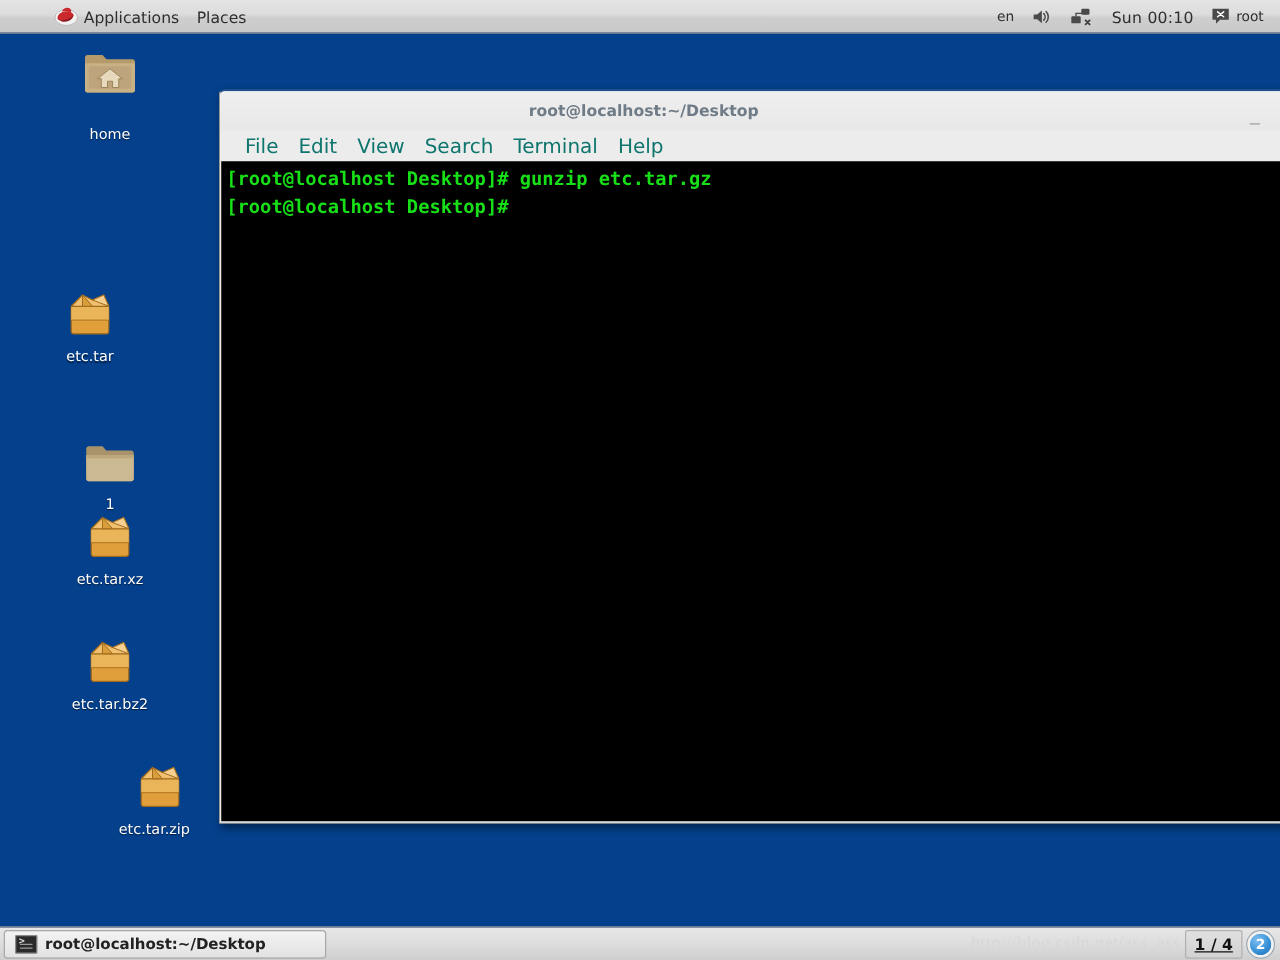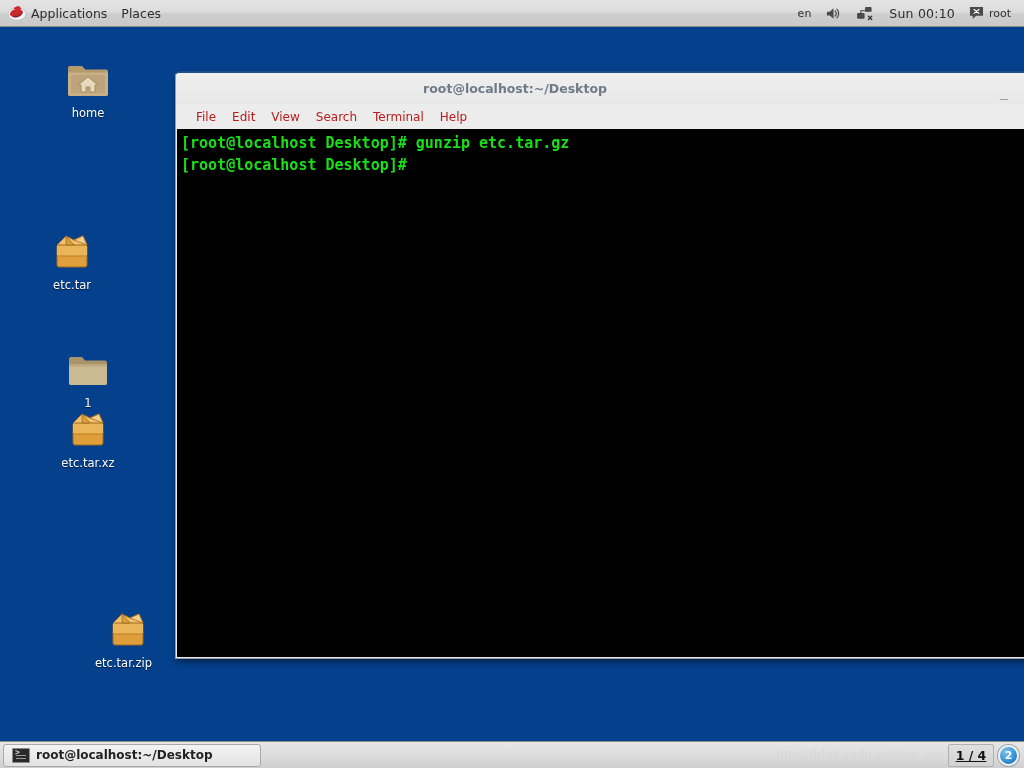--- a/index.html
+++ b/index.html
@@ -12,21 +12,21 @@
 
   
   #top-panel {
     position: absolute; left: 0; top: 0; width: 1024px; height: 27px;
     background: linear-gradient(to bottom, #e4e4e4 0%, #dcdcdc 45%, #cecece 55%, #c9c9c9 100%);
     border-bottom: 1px solid #8d8d8d;
     display: flex; align-items: center;
     font-size: 12.5px; color: #2b2b2b;
     z-index: 50;
   }
-  #top-panel .panel-left { display: flex; align-items: center; height: 100%; }
+  #top-panel .panel-left { display: flex; align-items: center; height: 100%; padding-left: 36px; }
   #top-panel .panel-right { display: flex; align-items: center; height: 100%; margin-left: auto; padding-right: 6px; }
   .menu-btn {
     display: flex; align-items: center; height: 100%;
     padding: 0 7px; font-size: 12.5px; color: #2e2e2e; cursor: default;
     font-family: "DejaVu Sans", sans-serif;
   }
   .rh-logo { width: 20px; height: 20px; margin-right: 4px; position: relative; display:inline-block; }
   .tray-item {
     display: flex; align-items: center; height: 100%;
     padding: 0 7px; font-size: 11px; color: #2e2e2e; cursor: default;
@@ -75,21 +75,21 @@
   #win-min {
     position: absolute; right: 22px; top: 8px;
     width: 16px; height: 16px; display:flex; align-items:flex-end; justify-content:center;
     color:#9b9b9b; font-size: 14px; line-height: 10px; cursor: default;
   }
   #term-menubar {
     height: 25px; flex: 0 0 25px; display: flex; align-items: center;
     padding-left: 12px; background: #ececec;
   }
   .tmenu {
-    font-size: 12px; color: #b91c1c; padding: 2px 8px; cursor: default;
+    font-size: 16px; color: #0f766e; padding: 2px 8px; cursor: default;
     font-family: "DejaVu Sans", sans-serif;
   }
   #term-screen {
     flex: 1 1 auto; background: #000000; margin: 0 1px 1px 1px;
     padding: 3px 0 0 4px; overflow: hidden;
     font-family: "DejaVu Sans Mono", monospace;
     font-size: 15px; line-height: 22px; font-weight: bold;
   }
   .tline { white-space: pre; color: #18e018; }
 
@@ -200,21 +200,21 @@
           <path d="M5.4 3.7l5.2 4.2M10.6 3.7L5.4 7.9" stroke="#ffffff" stroke-width="1.3" stroke-linecap="round"></path>
         </svg>
       </span>
       <span>root</span>
     </div>
   </div>
 </div>
 
 <div id="desktop">
 
-  <div class="desk-icon" style="left:40px; top:28px;">
+  <div class="desk-icon" style="left:40px; top:6px;gap:16px;">
     <span class="glyph">
       <svg viewBox="0 0 48 48" width="48" height="48">
         <path d="M4 13c0-1.1.9-2 2-2h12l3.2 3.4H42c1.1 0 2 .9 2 2V39c0 1.1-.9 2-2 2H6c-1.1 0-2-.9-2-2z" fill="#b59a6b"></path>
         <path d="M4 17.5h40V39c0 1.1-.9 2-2 2H6c-1.1 0-2-.9-2-2z" fill="#c9b186"></path>
         <rect x="7" y="20" width="34" height="18" rx="1.5" fill="#bda47c"></rect>
         <path d="M24 22l10 8h-3v7h-5v-5h-4v5h-5v-7h-3z" fill="#e6d9bd" stroke="#9c8558" stroke-width="0.8" stroke-linejoin="round"></path>
       </svg>
     </span>
     <span class="caption">home</span>
   </div>
@@ -252,20 +252,33 @@
         <rect x="9" y="18" width="30" height="11" fill="#eab559"></rect>
         <path d="M9 18l9-9 8 4 9-4 4 9z" fill="#f0c070" stroke="#a06b1d" stroke-width="1" stroke-linejoin="round"></path>
         <path d="M18 9l8 9-8 0z" fill="#d99e3c" stroke="#a06b1d" stroke-width=".8"></path>
         <path d="M26 13l9-4 4 9-13-5z" fill="#f5d091" stroke="#a06b1d" stroke-width=".8"></path>
         <path d="M9 29h30" stroke="#b97e26" stroke-width="1"></path>
       </svg>
     </span>
     <span class="caption">etc.tar.xz</span>
   </div>
 
+  <div class="desk-icon" style="left:40px; top:478px;">
+    <span class="glyph">
+      <svg viewBox="0 0 48 48" width="48" height="48">
+        <rect x="9" y="18" width="30" height="22" rx="2" fill="#e09f3a" stroke="#a06b1d" stroke-width="1"></rect>
+        <rect x="9" y="18" width="30" height="11" fill="#eab559"></rect>
+        <path d="M9 18l9-9 8 4 9-4 4 9z" fill="#f0c070" stroke="#a06b1d" stroke-width="1" stroke-linejoin="round"></path>
+        <path d="M18 9l8 9-8 0z" fill="#d99e3c" stroke="#a06b1d" stroke-width=".8"></path>
+        <path d="M26 13l9-4 4 9-13-5z" fill="#f5d091" stroke="#a06b1d" stroke-width=".8"></path>
+        <path d="M9 29h30" stroke="#b97e26" stroke-width="1"></path>
+      </svg>
+    </span>
+    <span class="caption">etc.tar.bz2</span>
+  </div>
 
   <div class="desk-icon" style="left:56px; top:578px;align-items:flex-end;">
     <span class="glyph">
       <svg viewBox="0 0 48 48" width="48" height="48">
         <rect x="9" y="18" width="30" height="22" rx="2" fill="#e09f3a" stroke="#a06b1d" stroke-width="1"></rect>
         <rect x="9" y="18" width="30" height="11" fill="#eab559"></rect>
         <path d="M9 18l9-9 8 4 9-4 4 9z" fill="#f0c070" stroke="#a06b1d" stroke-width="1" stroke-linejoin="round"></path>
         <path d="M18 9l8 9-8 0z" fill="#d99e3c" stroke="#a06b1d" stroke-width=".8"></path>
         <path d="M26 13l9-4 4 9-13-5z" fill="#f5d091" stroke="#a06b1d" stroke-width=".8"></path>
         <path d="M9 29h30" stroke="#b97e26" stroke-width="1"></path>

